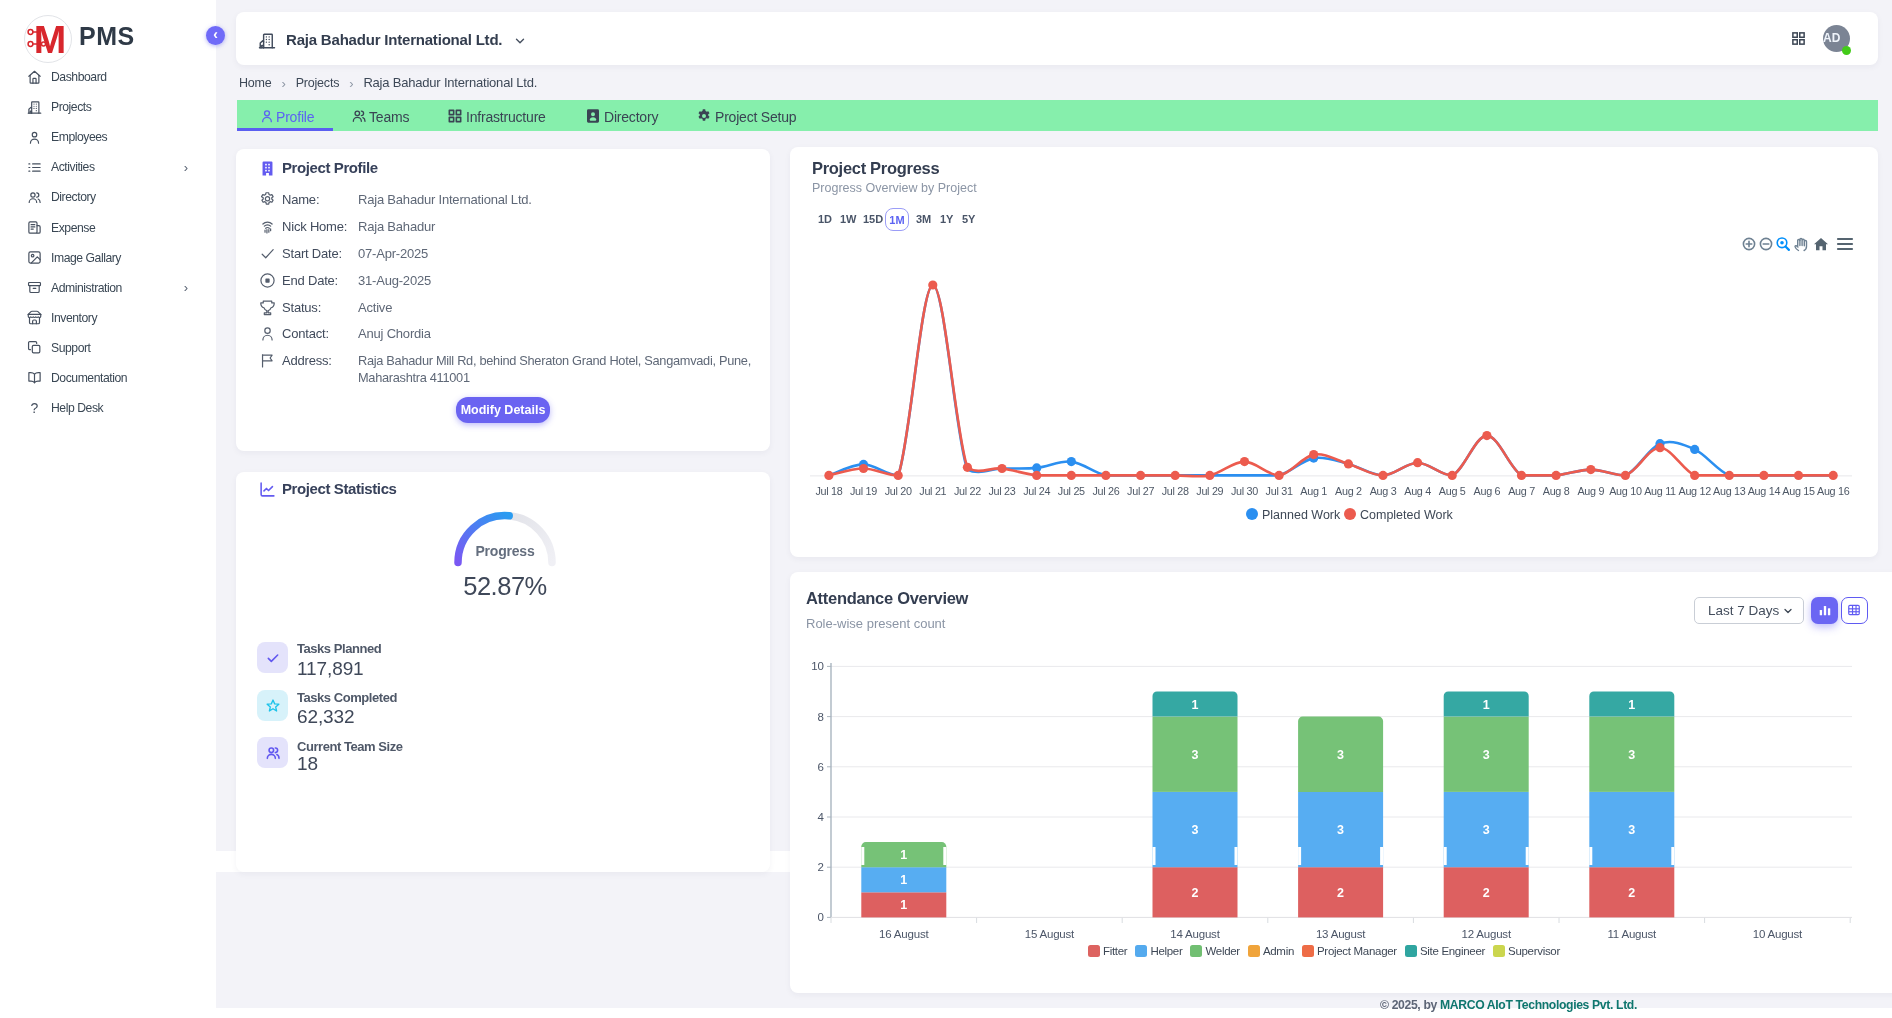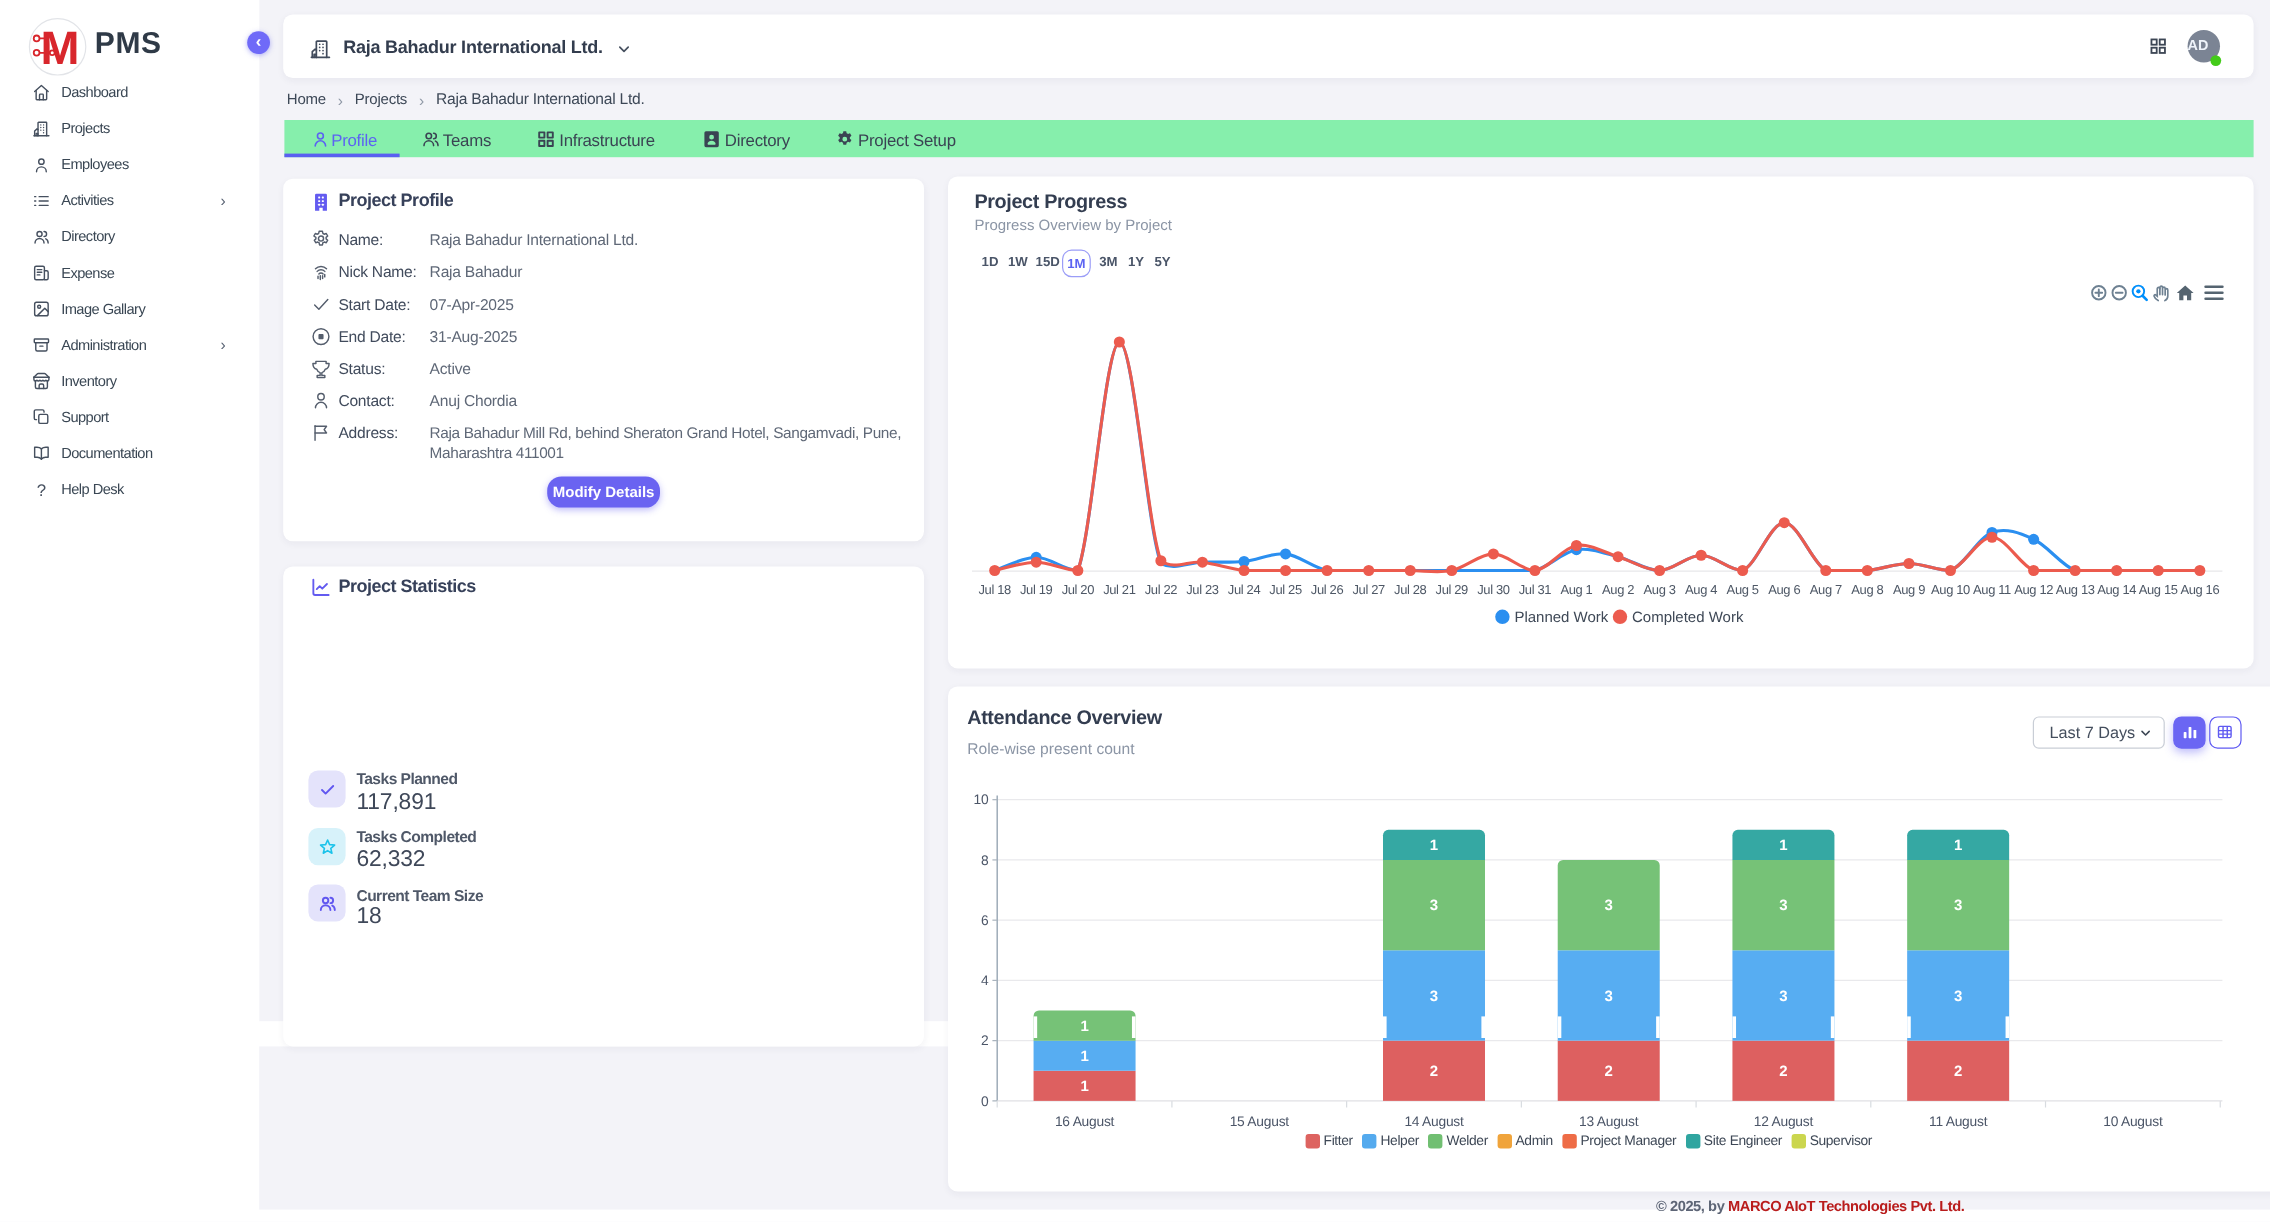--- a/index.html
+++ b/index.html
@@ -218,21 +218,21 @@
         <circle cx="12" cy="11" r="3"></circle>
       </svg>
     <div class="abs pl" style="top:43px">Name:</div>
       <div class="abs pv" style="top:43px">Raja Bahadur International Ltd.</div>
     <svg class="abs pi" style="top:69px" viewBox="0 0 24 24">
         <path d="M5.5 8.5a9 9 0 0 1 13 0"></path>
         <path d="M7.5 11.5a6.2 6.2 0 0 1 9 0"></path>
         <path d="M9.5 14.5a3.4 3.4 0 0 1 5 0"></path>
         <path d="M8.5 17.2v2.8M11.2 16.5v4.5M13.9 16.5v3.5M16.4 15.2v2.8"></path>
       </svg>
-    <div class="abs pl" style="top:70px">Nick Name:</div>
+    <div class="abs pl" style="top:70px">Nick Home:</div>
       <div class="abs pv" style="top:70px">Raja Bahadur</div>
     <svg class="abs pi" style="top:96px" viewBox="0 0 24 24">
         <path d="m4.5 13 5 5L20 6.5"></path>
       </svg>
     <div class="abs pl" style="top:97px">Start Date:</div>
       <div class="abs pv" style="top:97px">07-Apr-2025</div>
     <svg class="abs pi" style="top:123px" viewBox="0 0 24 24">
         <circle cx="12" cy="12" r="9.3"></circle>
         <rect x="9" y="9" width="6" height="6" rx="1" fill="#555e6d" stroke="none"></rect>
       </svg>
@@ -263,20 +263,38 @@
   </style>
   <div class="abs" style="left:220px;top:248px;width:94px;height:26px;background:#6a63f1;border-radius:12px;color:#fff;font-size:12.5px;font-weight:bold;text-align:center;line-height:26px;box-shadow:0 2px 6px rgba(106,99,241,.45);">Modify Details</div>
 </div>
 
 <div class="card" style="left:236px;top:472px;width:534px;height:400px;">
   <svg class="abs" style="left:23px;top:9px" width="17" height="17" viewBox="0 0 24 24" fill="none" stroke="#635bf0" stroke-width="2.2" stroke-linecap="round" stroke-linejoin="round">
       <path d="M3 3v16a2 2 0 0 0 2 2h16"></path>
       <path d="m7 14 3.5-3.5 3 3L19 8"></path>
     </svg>
   <div class="abs" style="left:46px;top:8px;font-size:15px;font-weight:bold;color:#37415a;letter-spacing:-0.4px;">Project Statistics</div>
+  <div id="gauge" class="abs" style="left:0;top:0;">
+    <svg width="534" height="140" viewBox="0 0 534 140">
+      <defs>
+          <linearGradient id="gg" x1="0" y1="1" x2="1" y2="0">
+        <stop offset="0" stop-color="#7a58f3"></stop>
+            <stop offset="1" stop-color="#2a9cf1"></stop>
+      </linearGradient>
+          <linearGradient id="ggr" x1="0" y1="0" x2="1" y2="1">
+            <stop offset="0" stop-color="#e2e3e9"></stop>
+            <stop offset="1" stop-color="#f0f0f5"></stop>
+          </linearGradient>
+        </defs>
+      <path d="M273.2,43.8 A47,47 0 0 1 316,90.6" fill="none" stroke="url(#ggr)" stroke-width="7.5" stroke-linecap="round"></path>
+      <path d="M222,90.6 A47,47 0 0 1 273.2,43.8" fill="none" stroke="url(#gg)" stroke-width="7.5" stroke-linecap="round"></path>
+    </svg>
+    <div class="abs" style="left:169px;top:71px;width:200px;text-align:center;font-size:14px;font-weight:bold;color:#646e7e;letter-spacing:-0.2px;">Progress</div>
+    <div class="abs" style="left:169px;top:100px;width:200px;text-align:center;font-size:25.5px;color:#3f4859;letter-spacing:-0.5px;">52.87%</div>
+  </div>
   <div id="statrows" style="position:absolute;left:0;top:0;width:534px;">
     <div class="abs sb" style="top:170px;background:#e4e3fb;">
         <svg viewBox="0 0 24 24" style="stroke:#6157f0">
           <path d="m5 12.5 4.5 4.5L19 7.5"></path>
         </svg>
       </div>
     <div class="abs sl" style="top:169px;">Tasks Planned</div>
     <div class="abs sv" style="top:186px;">117,891</div>
     <div class="abs sb" style="top:218px;background:#d7f2fa;">
         <svg viewBox="0 0 24 24" style="stroke:#1cc3ea;stroke-width:2">
@@ -561,13 +579,13 @@
     <span class="lgi"><i style="background:#ee6c46"></i>Project Manager</span>
     <span class="lgi"><i style="background:#2fa5a0"></i>Site Engineer</span>
     <span class="lgi"><i style="background:#cbd64e"></i>Supervisor</span>
   </div>
   <style>
     .lgi { display:flex; align-items:flex-end; }
     .lgi i { width:12px; height:12px; border-radius:2.5px; margin-right:3px; display:inline-block; }
   </style>
 </div>
 
-<div class="abs" style="right:255px;top:998px;font-size:12.2px;font-weight:bold;letter-spacing:-0.35px;color:#5d6576;">© 2025, by <span style="color:#b91c1c;">MARCO AIoT Technologies Pvt. Ltd.</span></div>
+<div class="abs" style="right:255px;top:998px;font-size:12.2px;font-weight:bold;letter-spacing:-0.35px;color:#5d6576;">© 2025, by <span style="color:#0f766e;">MARCO AIoT Technologies Pvt. Ltd.</span></div>
 
 </body></html>

